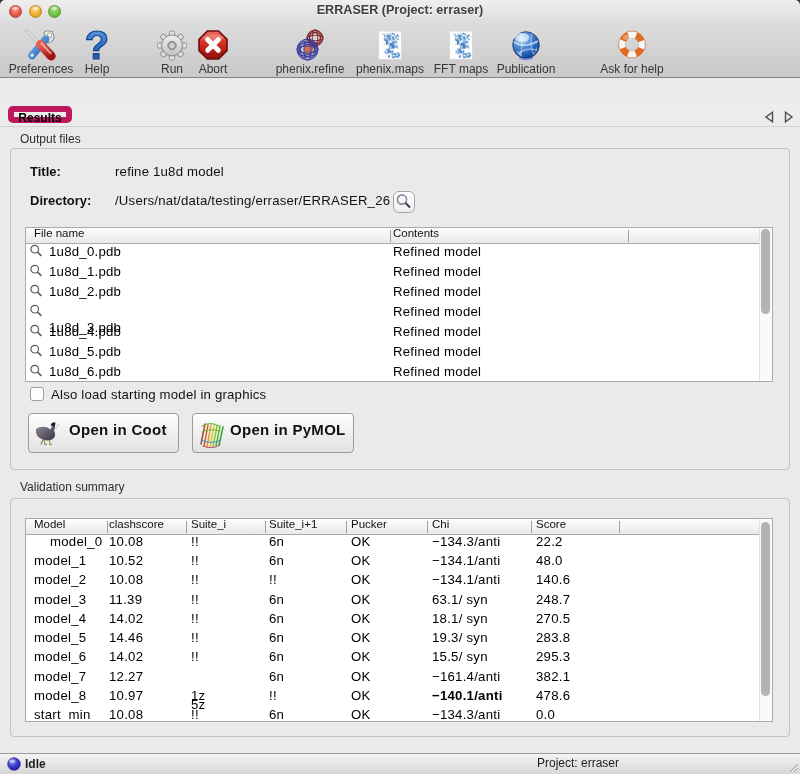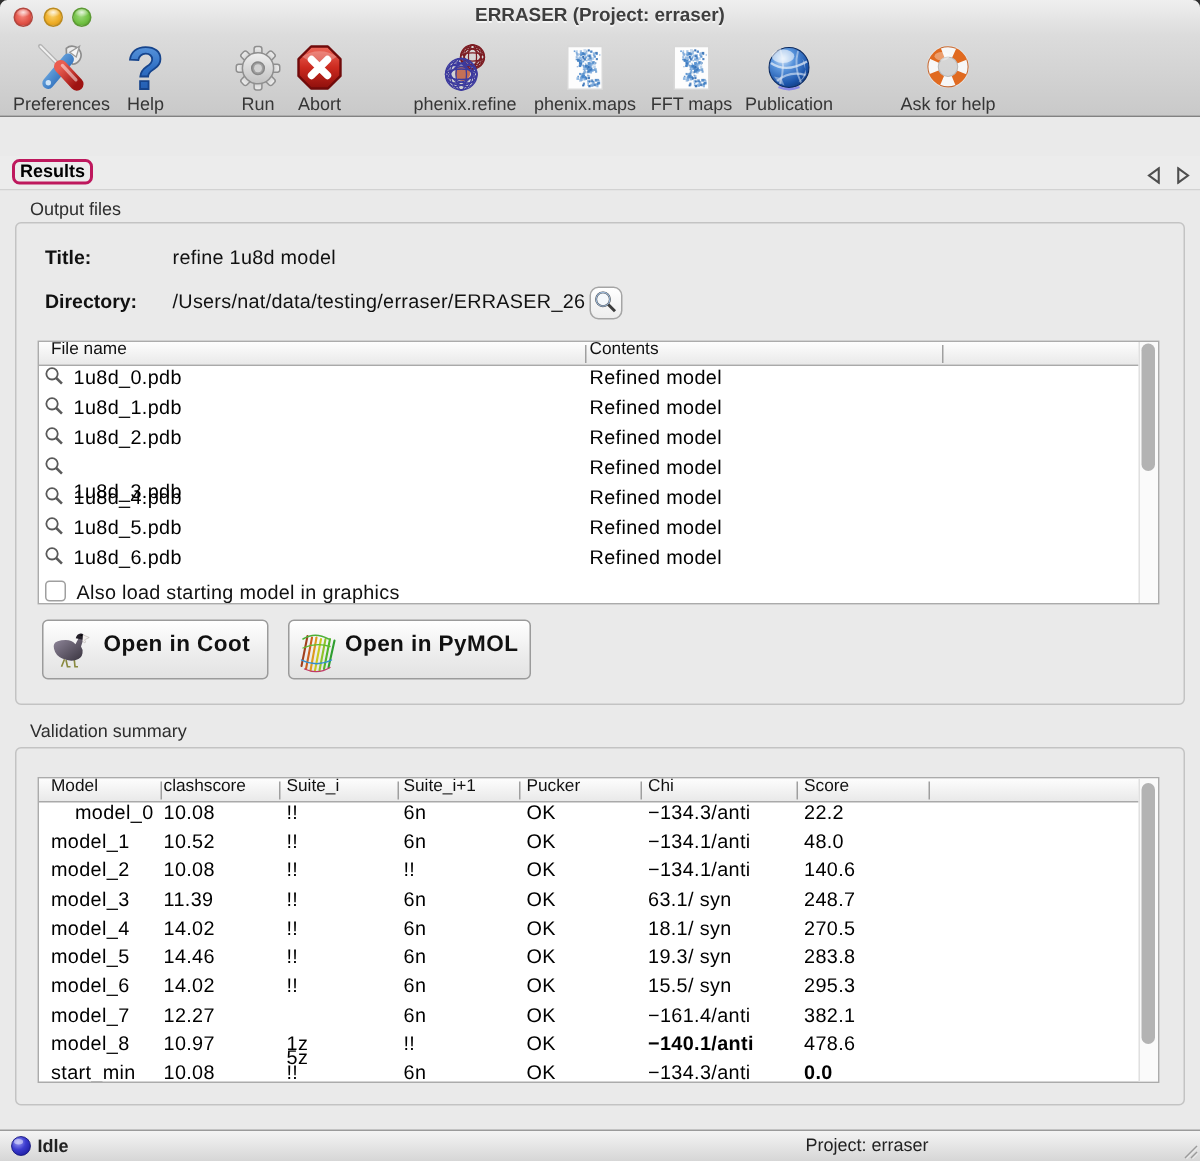--- a/index.html
+++ b/index.html
@@ -24,22 +24,22 @@
 #tabrow1 { position:absolute; top:79px; left:0; width:800px; height:24px;
   background:#ececec; border-bottom:1px solid #d7d7d7; }
 #tab-config { position:absolute; top:3px; left:8px; width:65px; height:18px; text-align:center;
   background:#ececec; border:2px solid #8ab2dd; border-radius:5px;
   font-size:12px; color:#1a1a1a; line-height:14px; }
 #tab-active { position:absolute; top:1px; left:75px; width:81px; height:23px; text-align:center;
   background:#f4f4f4; border:1px solid #ababab; border-bottom:none; border-radius:5px 5px 0 0;
   font-size:11.5px; font-weight:bold; color:#000; line-height:22px; letter-spacing:0.2px; }
 #tabrow2 { position:absolute; top:104px; left:0; width:800px; height:23px;
   background:#ececec; border-bottom:1px solid #d2d2d2; }
-#tab-results { position:absolute; top:2px; left:8px; width:54px; height:17px; text-align:center;
-  background:#ececec; border:2px solid #be185d; border-radius:5px;
+#tab-results { position:absolute; top:2px; left:8px; width:64px; height:17px; text-align:center;
+  background:#ececec; border:6px solid #be185d; border-radius:5px;
   font-size:12px; font-weight:bold; color:#000; line-height:13px; }
 .navarr { position:absolute; }
 
 #content { position:absolute; top:127px; left:0; width:800px; height:626px; background:#eaeaea; }
 .gbox { position:absolute; left:10px; width:780px; background:#eaeaea;
   border:1px solid #c3c3c3; border-radius:4px; }
 .glabel { position:absolute; left:20px; font-size:12px; color:#2e2e2e; }
 .blabel { font-weight:bold; font-size:13px; color:#111; }
 .val { font-size:13.2px; letter-spacing:0.2px; color:#111; }
 
@@ -593,21 +593,21 @@
     <div class="val" style="position:absolute; left:115px; top:66px;">/Users/nat/data/testing/erraser/ERRASER_26</div>
     <div id="browsebtn" style="position:absolute; left:393px; top:64px; width:22px; height:22px;
       background:linear-gradient(#ffffff,#ededed); border:1px solid #a5a5a5; border-radius:6px;">
       <svg width="20" height="20" viewBox="0 0 20 20" style="position:absolute; left:0; top:0;">
         <circle cx="8" cy="7.5" r="4.6" fill="#f4f8fc" stroke="#3c3c3c" stroke-width="1.3"></circle>
         <circle cx="8" cy="7.5" r="4.6" fill="none" stroke="#9cb8d8" stroke-width="0.8"></circle>
         <line x1="11.5" y1="11" x2="16" y2="15.5" stroke="#3c3c3c" stroke-width="2"></line>
       </svg>
     </div>
 
-    <div class="tbl" id="ftbl" style="top:100px; height:176px;">
+    <div class="tbl" id="ftbl" style="top:100px; height:155px;">
       <div class="thead">
         <div class="hc" style="left:8px;">File name</div>
         <div class="hc" style="left:367px;">Contents</div>
         <div class="hd" style="left:364px;"></div>
         <div class="hd" style="left:602px;"></div>
       </div>
       <div class="trow" style="top:16px;">
           <svg class="mag" style="position:absolute;left:3px;top:0;" width="15" height="15" viewBox="0 0 15 15">
             <circle cx="5.7" cy="5.2" r="3.8" fill="none" stroke="#5a5a5a" stroke-width="1.2"></circle>
             <line x1="8.5" y1="8" x2="12.3" y2="11.8" stroke="#5a5a5a" stroke-width="1.7"></line>
@@ -806,21 +806,21 @@
           <span class="cell" style="left:406px;font-weight:bold;">−140.1/anti</span>
           <span class="cell" style="left:510px;">478.6</span>
         </div>
       <div class="trow" style="top:188px;">
           <span class="cell" style="left:8px;">start_min</span>
           <span class="cell" style="left:83px;">10.08</span>
           <span class="cell" style="left:165px;">!!</span>
           <span class="cell" style="left:243px;">6n</span>
           <span class="cell" style="left:325px;">OK</span>
           <span class="cell" style="left:406px;">−134.3/anti</span>
-          <span class="cell" style="left:510px;font-weight:bold;">0.0</span>
+          <span class="cell" style="left:510px;">0.0</span>
         </div>
       <div class="sbtrack" style="top:0; bottom:0; right:0; width:13px;"></div>
       <div class="sbthumb" style="right:2px; top:3px; height:174px;"></div>
     </div>
   </div>
 
   <div id="status">
     <svg width="14" height="14" viewBox="0 0 14 14" style="position:absolute; left:7px; top:3px;">
       <defs>
         <radialGradient id="bball" cx="0.35" cy="0.3" r="0.8">

